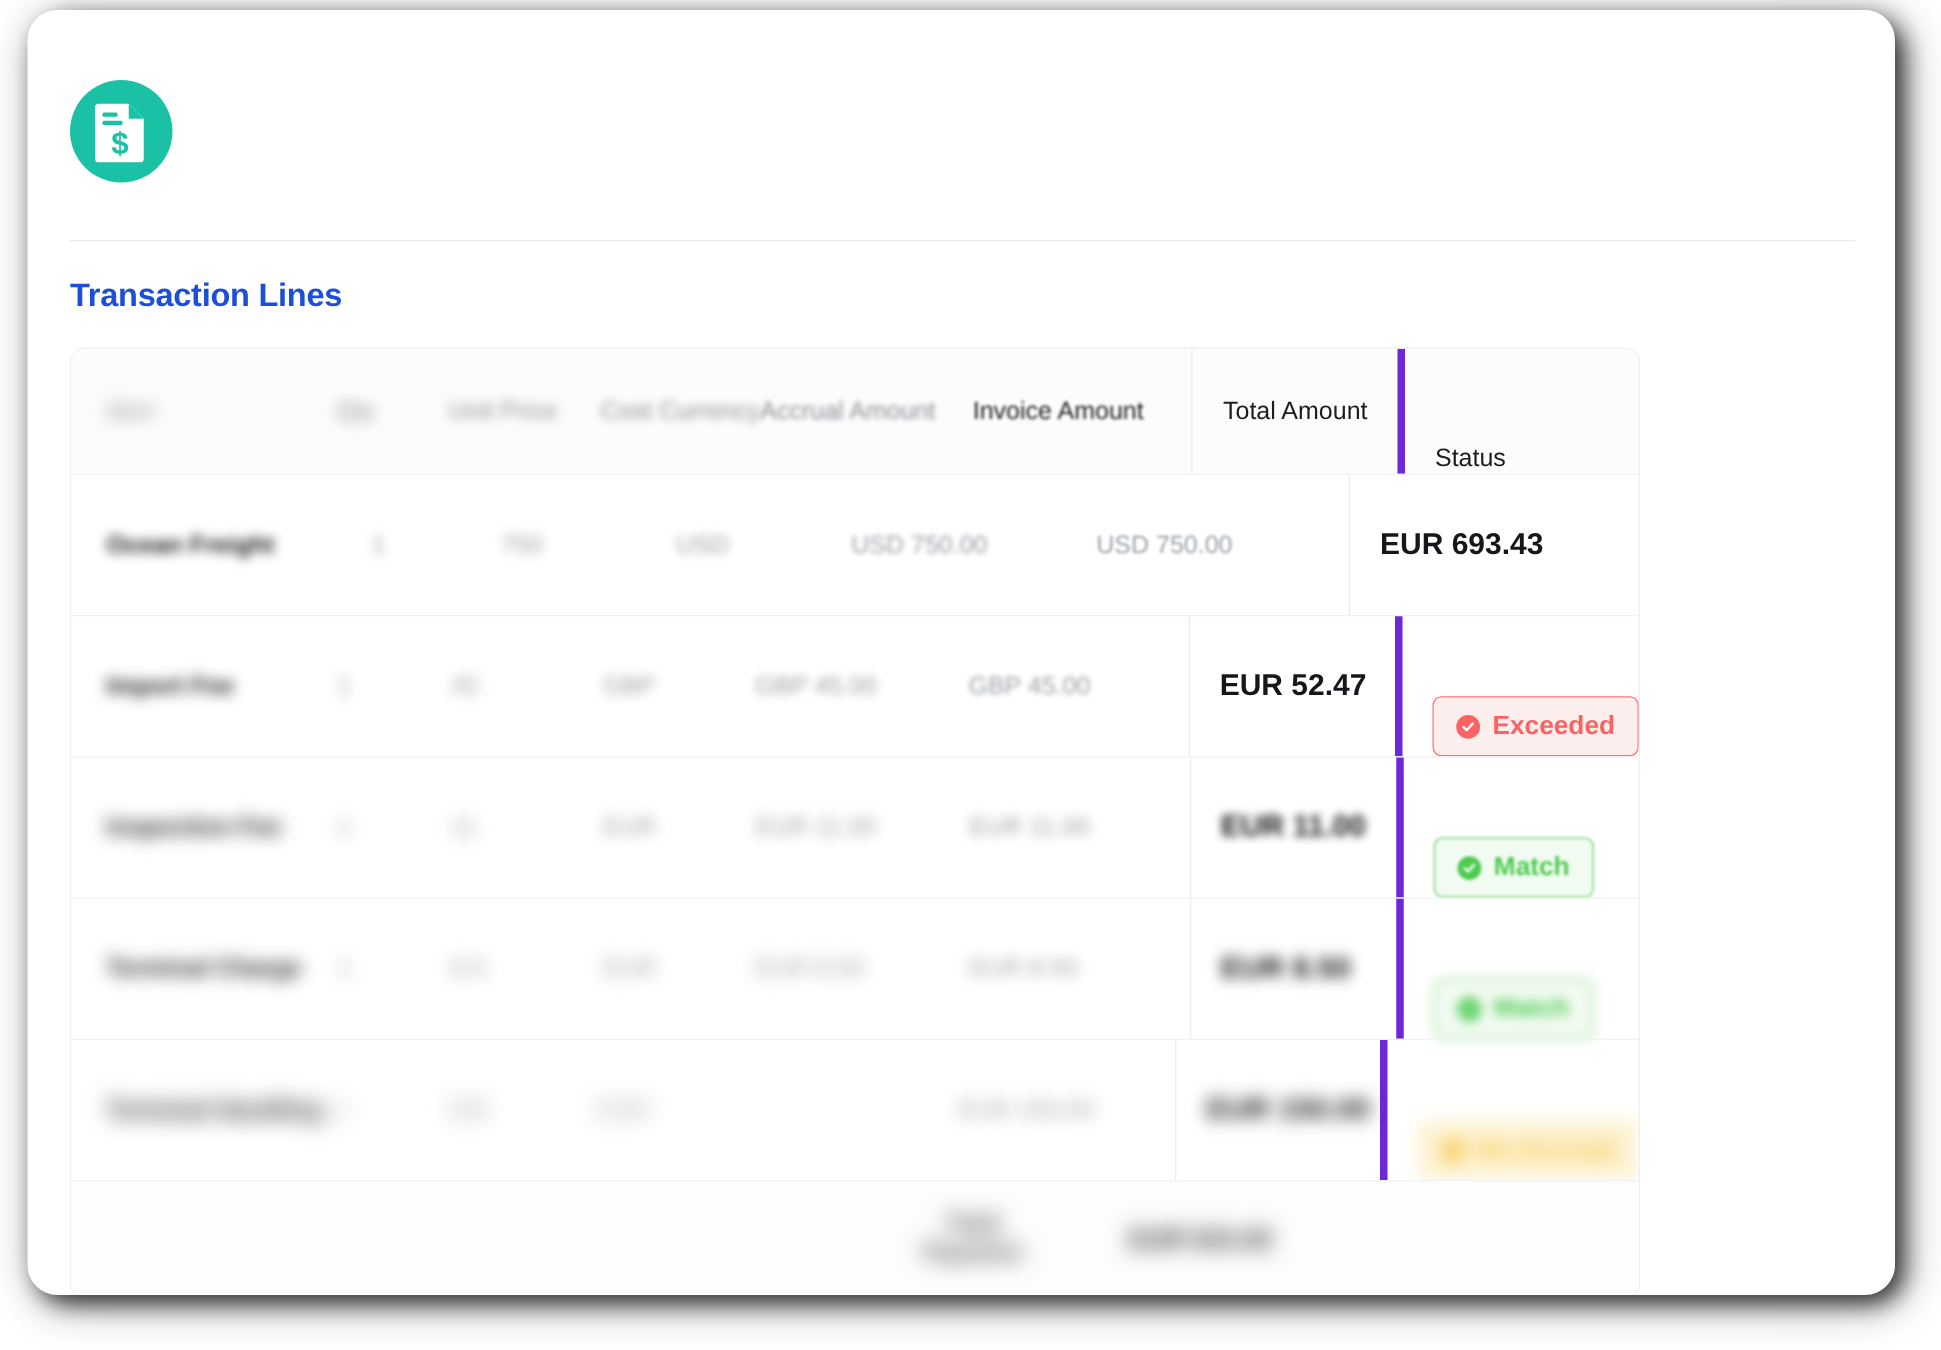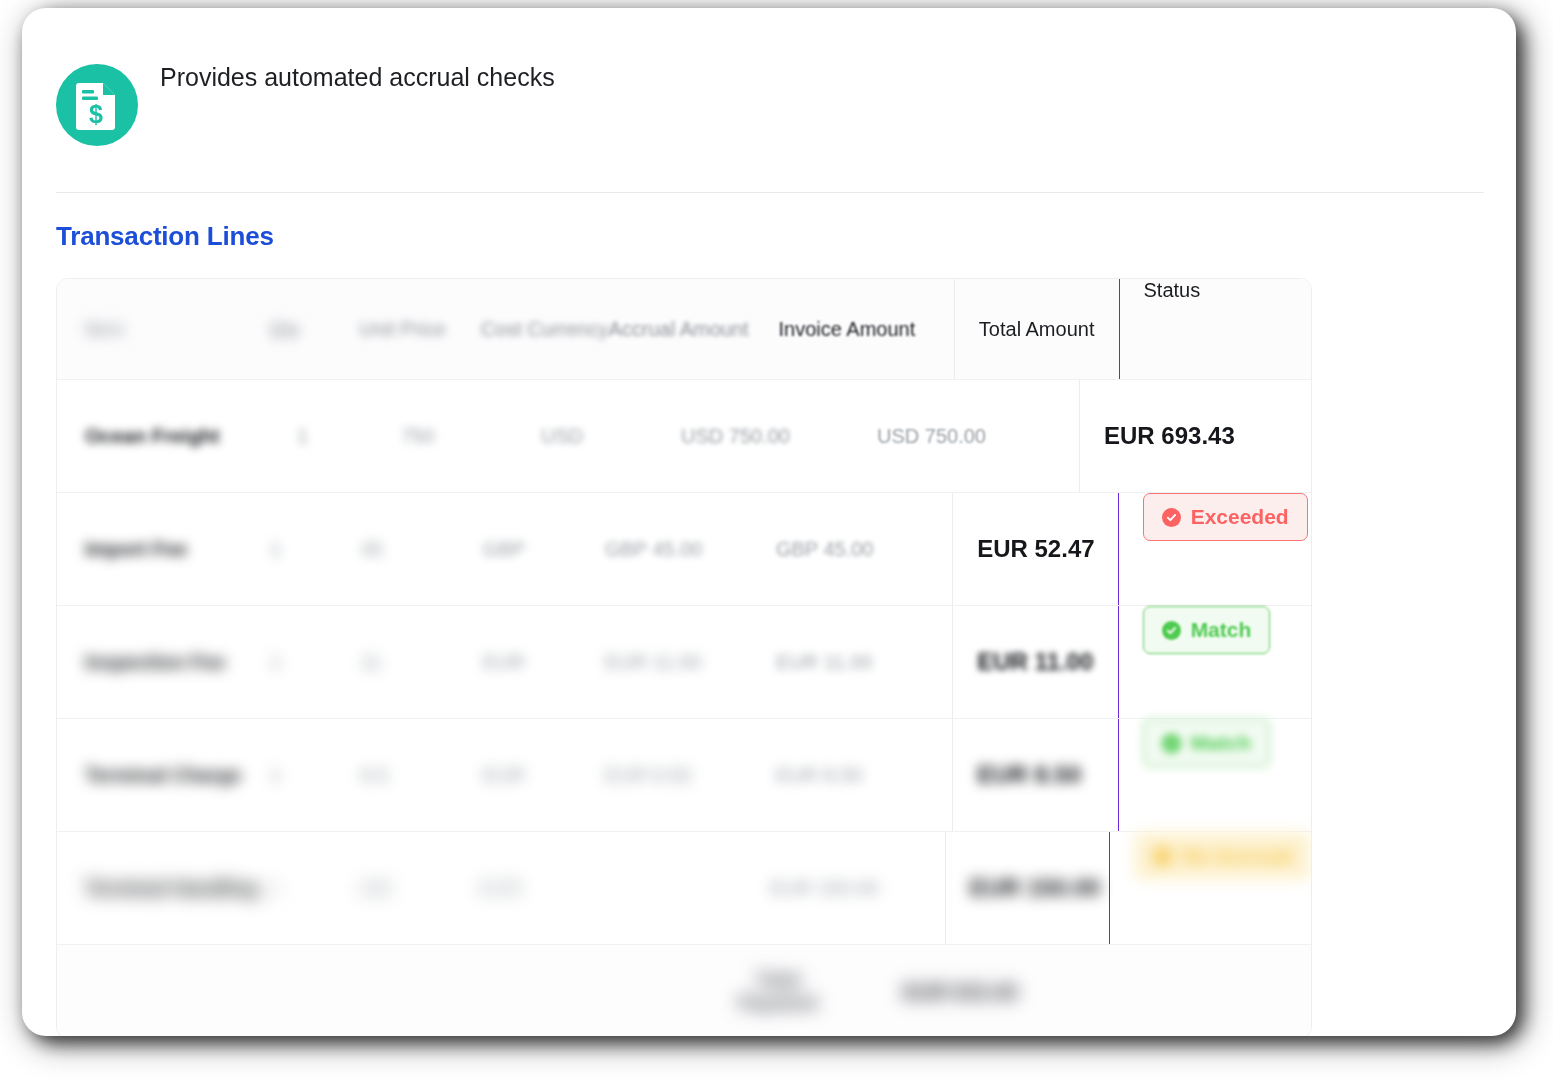--- a/index.html
+++ b/index.html
@@ -143,21 +143,21 @@
   #total-row.trow { height: 94px; background: #fdfdfe; }
 
   
   .c-item      { width: 240px; padding-left: 28px; }
   .c-qty       { width: 104px; }
   .c-unit      { width: 140px; }
   .c-curr      { width: 140px; }
   .c-accrual   { width: 196px; }
   .c-invoice   { width: 202px; }
   .c-total     { width: 186px; padding-left: 24px; border-left: 1px solid #ececee; height: 100%; display: flex; align-items: center; }
-  .c-status    { width: 218px; padding-left: 24px; border-left: 1px solid #6d28d9; height: 100%; display: flex; align-items: flex-start; }
+  .c-status    { width: 218px; padding-left: 24px; border-left: 6px solid #6d28d9; height: 100%; display: flex; align-items: flex-end; }
 
   #thead .c-total, #thead .c-status { background: #fcfcfd; }
 
   .hcell {
     font-size: 20px;
     color: #8d9096;
     font-weight: 400;
     white-space: nowrap;
   }
   .hcell.dark { color: #1b1d21; }
@@ -246,21 +246,20 @@
       <div id="app-icon">
         <svg width="44" height="50" viewBox="0 0 44 50" aria-hidden="true">
           <path d="M4 3 h24 l12 12 v32 a3 3 0 0 1 -3 3 H4 a3 3 0 0 1 -3 -3 V6 a3 3 0 0 1 3 -3 z" fill="#ffffff"></path>
           <path d="M28 3 l12 12 h-12 z" fill="#1ac1a4"></path>
           <rect x="7" y="10" width="12" height="3.4" rx="1.2" fill="#1ac1a4"></rect>
           <rect x="7" y="16.5" width="16" height="3.4" rx="1.2" fill="#1ac1a4"></rect>
           <text x="21" y="43" text-anchor="middle" font-family="Liberation Sans, sans-serif" font-size="25" font-weight="700" fill="#1ac1a4">$</text>
         </svg>
       </div>
       <div id="title-block">
-        <div id="page-subtitle">Provides automated accrual checks</div>
       </div>
     </div>
 
     <div id="header-rule"></div>
 
     <div id="section-title">Transaction Lines</div>
 
     <div id="table-wrap">
 
       <div id="thead" class="trow">

